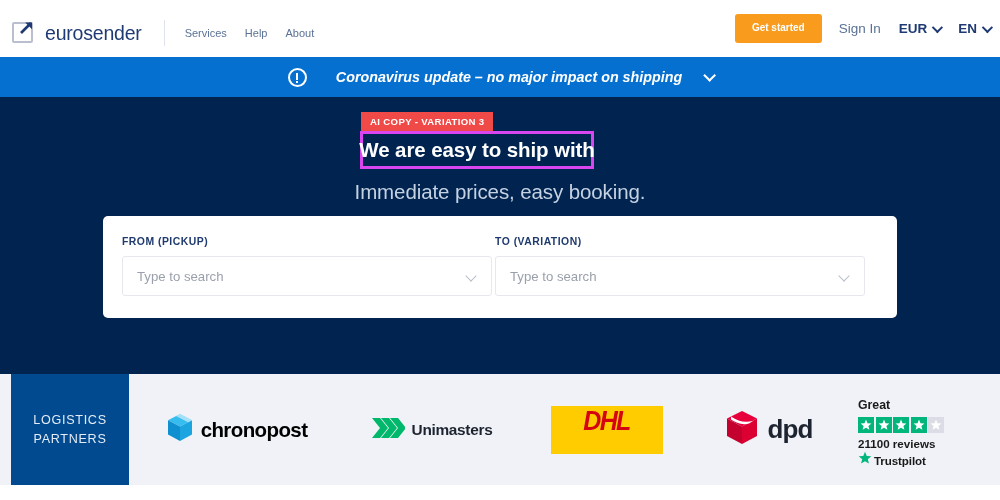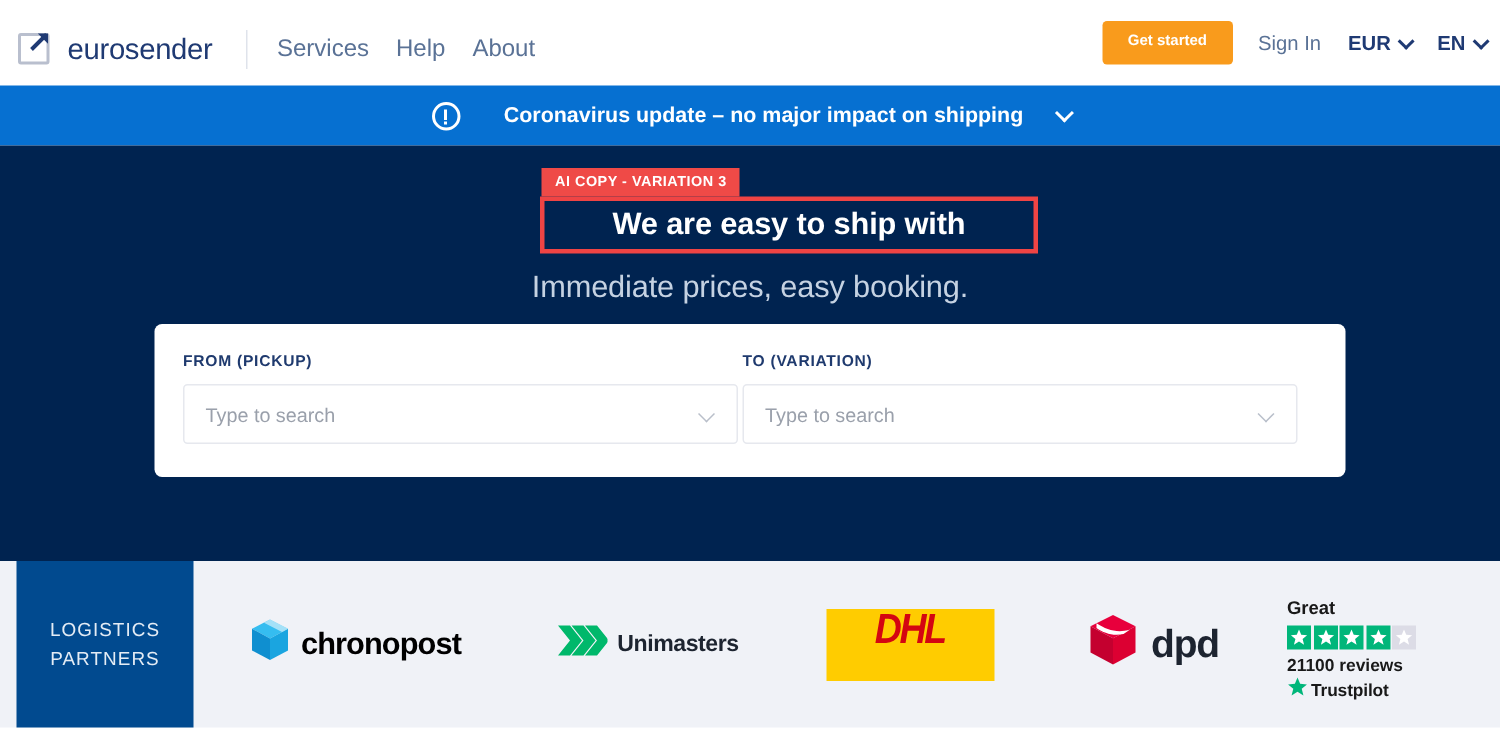--- a/index.html
+++ b/index.html
@@ -59,21 +59,21 @@
   }
 
   .nav-div {
     width: 1px; height: 26px;
     background: #dfe3eb;
     margin: 0 20px 0 22px;
   }
 
   .nav-links { display: flex; align-items: center; gap: 18px; }
   .nav-link {
-    font-size: 16px;
+    font-size: 11px;
     color: #5a7296;
     cursor: pointer;
     white-space: nowrap;
   }
 
   .header-right {
     position: absolute;
     right: 10px; top: 0; height: 57px;
     display: flex; align-items: center; gap: 0px;
   }
@@ -115,21 +115,21 @@
   .banner {
     position: absolute;
     left: 0; top: 57px;
     width: 1000px; height: 40px;
     background: #0670d1;
     display: flex;
     align-items: center;
     justify-content: center;
     cursor: pointer;
   }
-  .banner-inner { display: flex; align-items: center; }
+  .banner-inner { display: flex; align-items: center; font-style: italic; }
   .excl-icon {
     width: 19px; height: 19px;
     border: 2px solid #ffffff;
     border-radius: 50%;
     position: relative;
     margin-right: 29px;
     flex: 0 0 auto;
   }
   .excl-icon:before {
     content: "";
@@ -176,22 +176,22 @@
     font-weight: bold;
     letter-spacing: 0.35px;
     padding: 4px 8px 4px 9px;
     white-space: nowrap;
     z-index: 6;
   }
 
   .headline-box {
     position: absolute;
     left: 360px; top: 131px;
-    width: 332px; height: 38px;
-    border: 3px solid #ef4444;
+    width: 234px; height: 38px;
+    border: 3px solid #d946ef;
     display: flex;
     align-items: center;
     justify-content: center;
     z-index: 5;
   }
   .headline {
     font-size: 20.5px;
     font-weight: bold;
     color: #ffffff;
     white-space: nowrap;

